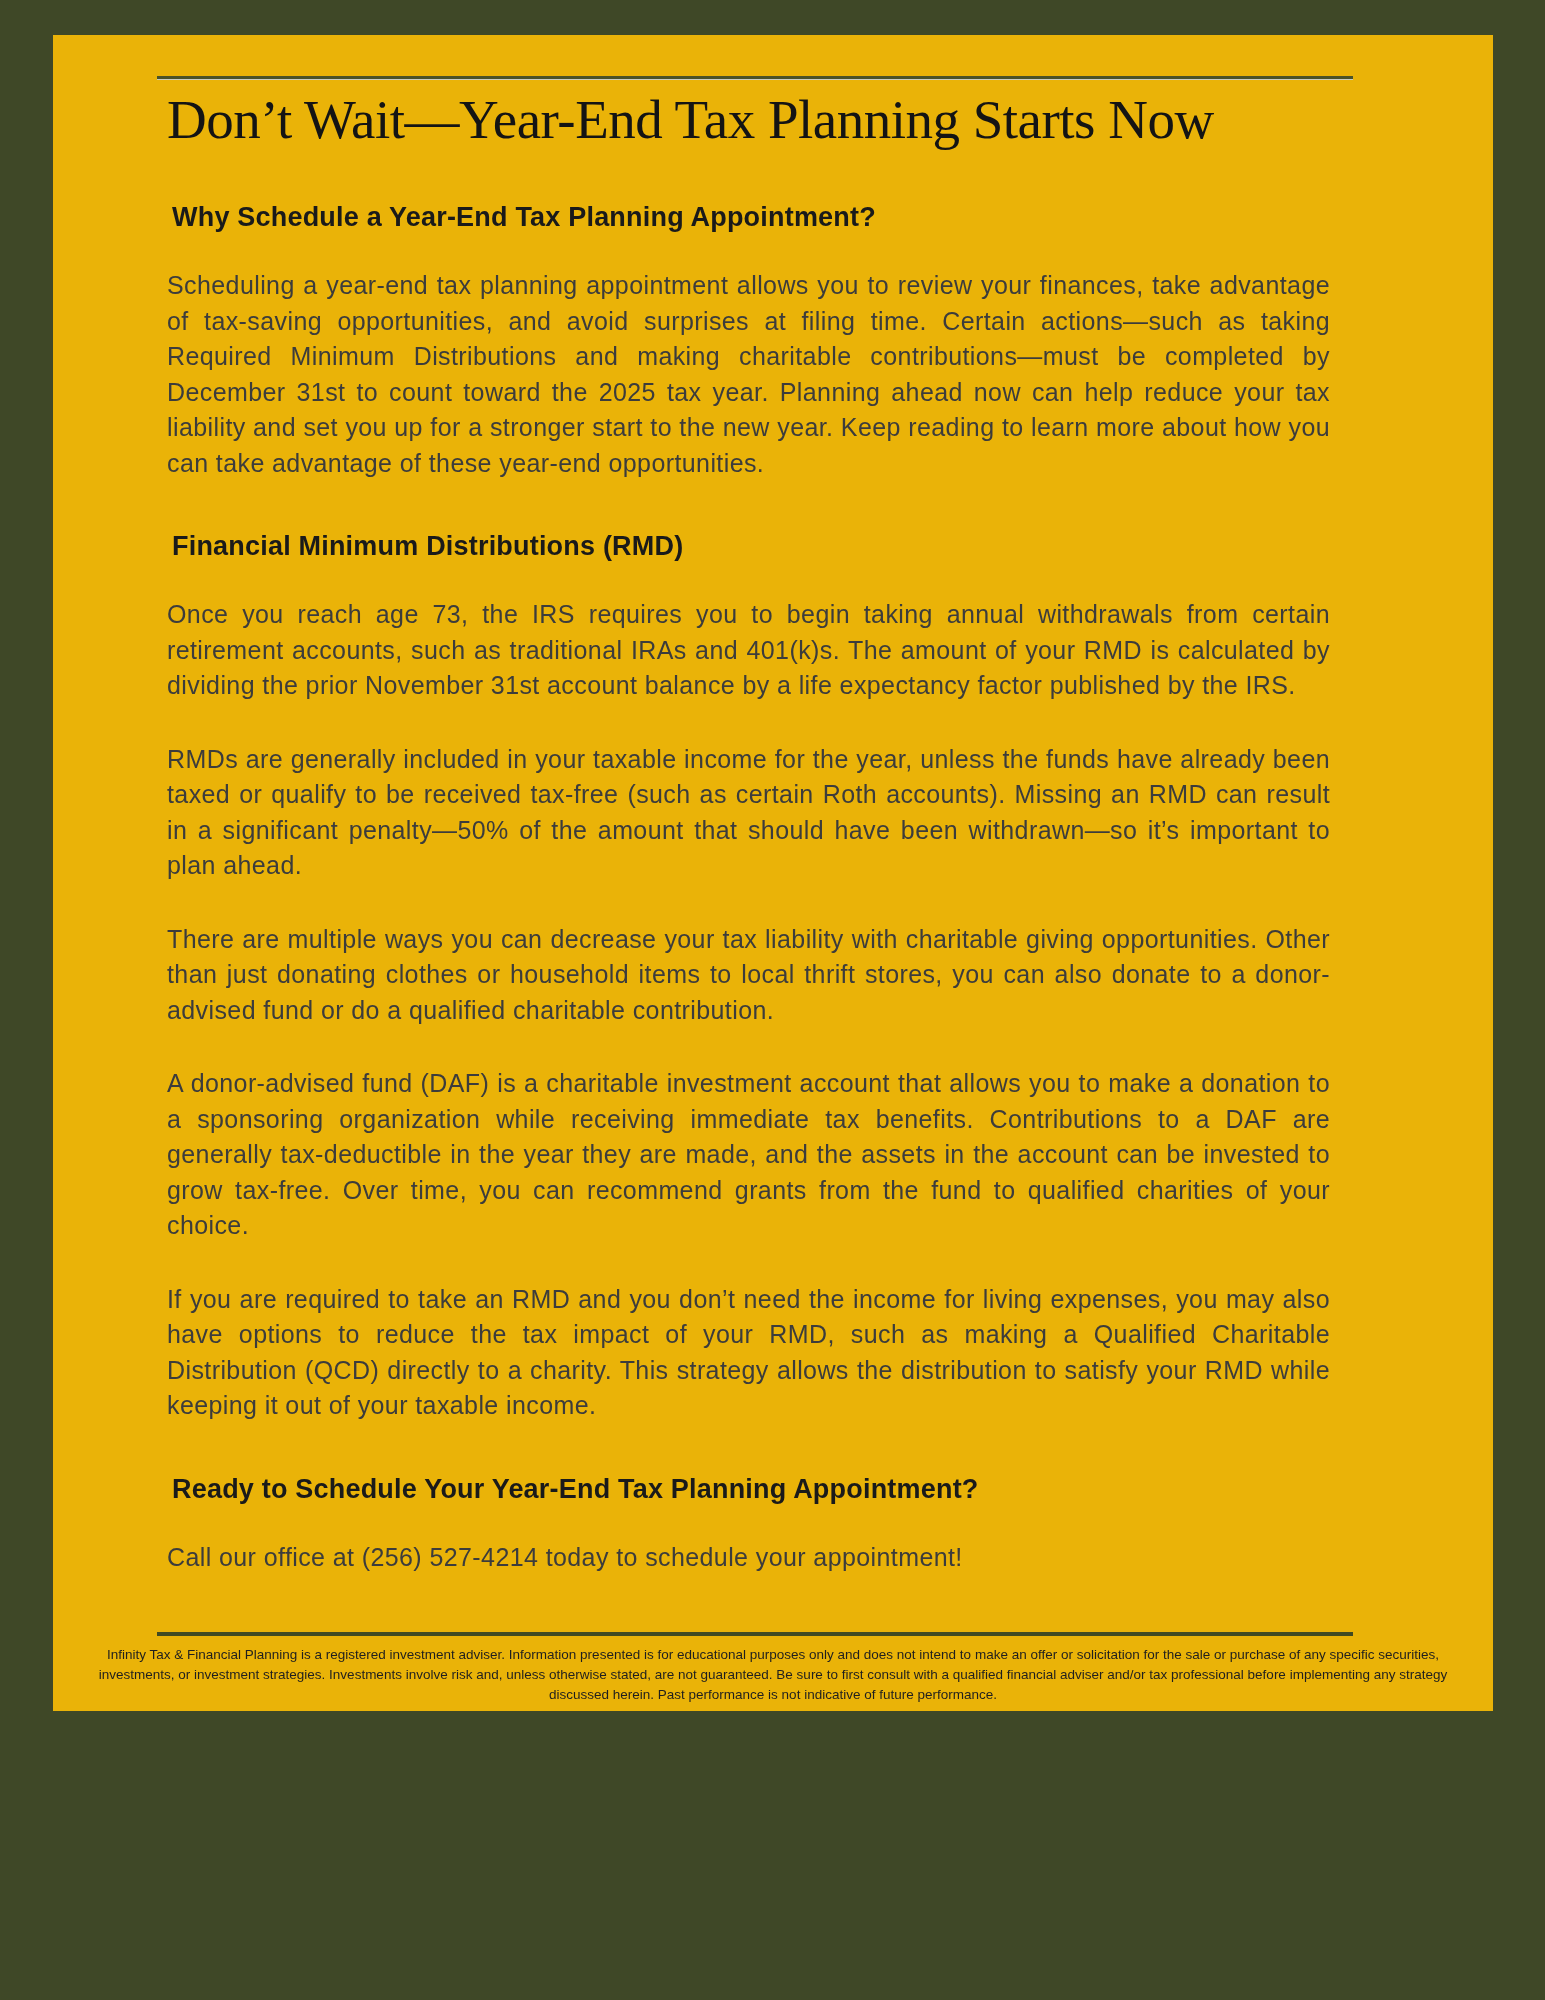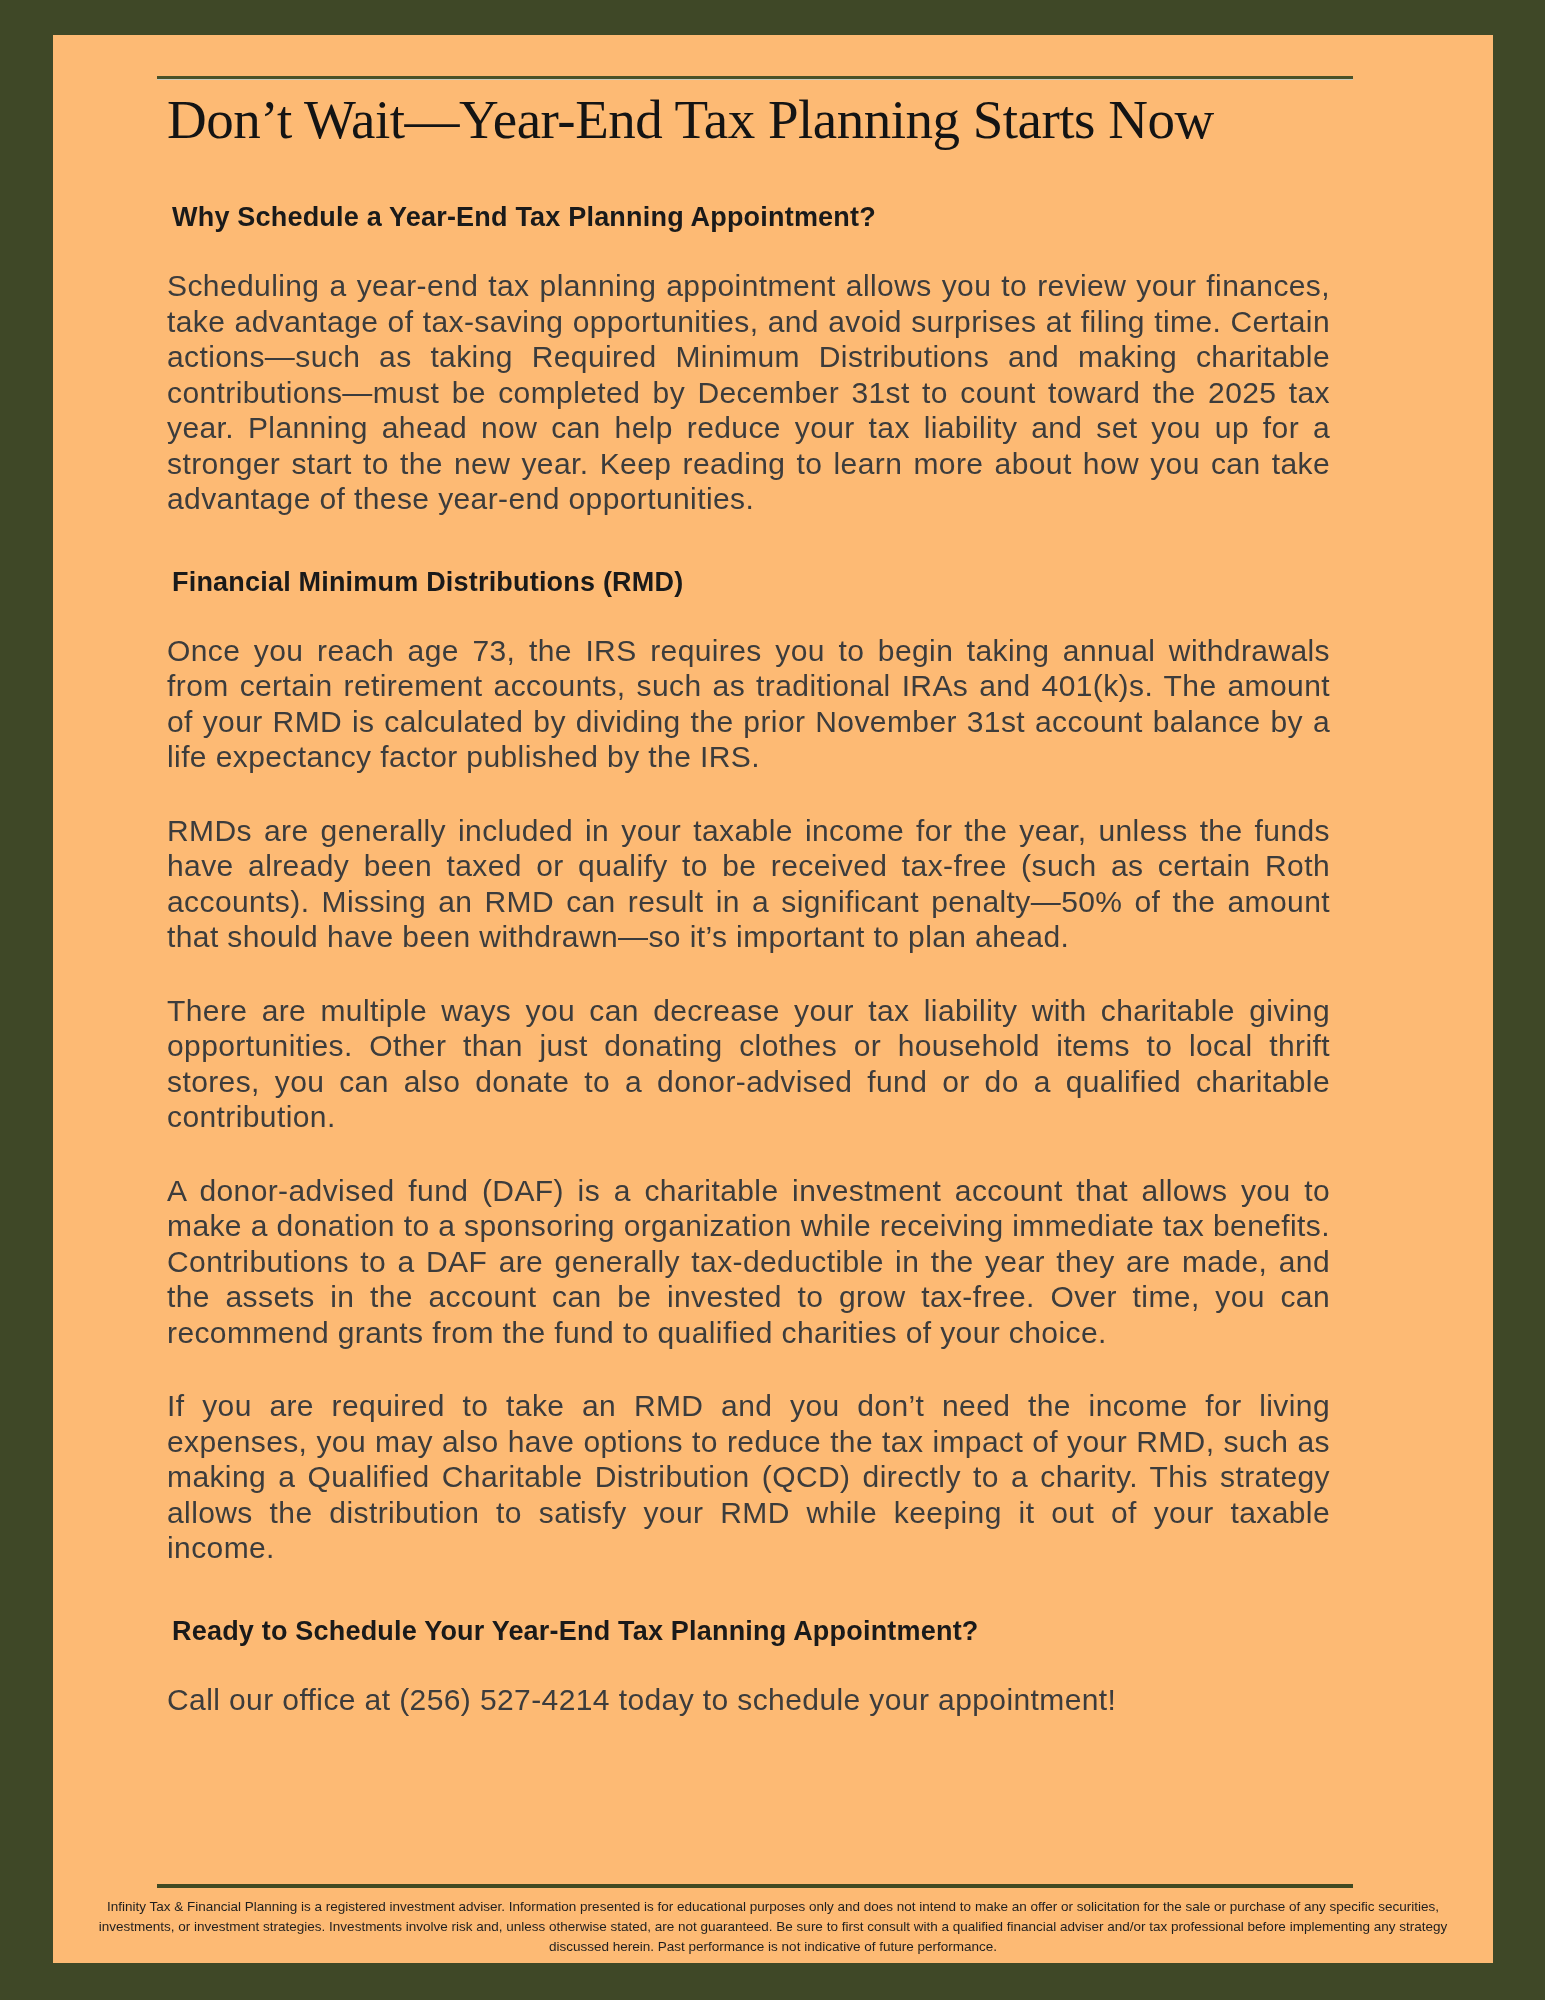--- a/index.html
+++ b/index.html
@@ -12,22 +12,22 @@
     background: #3F4827;
     position: relative;
     overflow: hidden;
     font-family: "Liberation Sans", sans-serif;
   }
   .sheet {
     position: absolute;
     left: 53px;
     top: 35px;
     width: 1440px;
-    height: 1928px;
-    background: #fdba74;
+    height: 1676px;
+    background: #eab308;
     box-sizing: border-box;
   }
   .content {
     position: absolute;
     left: 104px;
     top: 0;
     width: 1196px;
   }
   .top-rule {
     margin-top: 41px;
@@ -54,21 +54,21 @@
     line-height: 34px;
     font-weight: bold;
     letter-spacing: 0.2px;
     color: #1A1A1A;
   }
   .text-col h2.first {
     margin-top: 48px;
   }
   .text-col p {
     margin: 0 0 38px 0;
-    font-size: 30px;
+    font-size: 25px;
     line-height: 35.5px;
     font-weight: 300;
     letter-spacing: 0.4px;
     color: #3C3C3C;
     text-align: justify;
   }
   .text-col p.last {
     margin-bottom: 0;
   }
   .footer {

